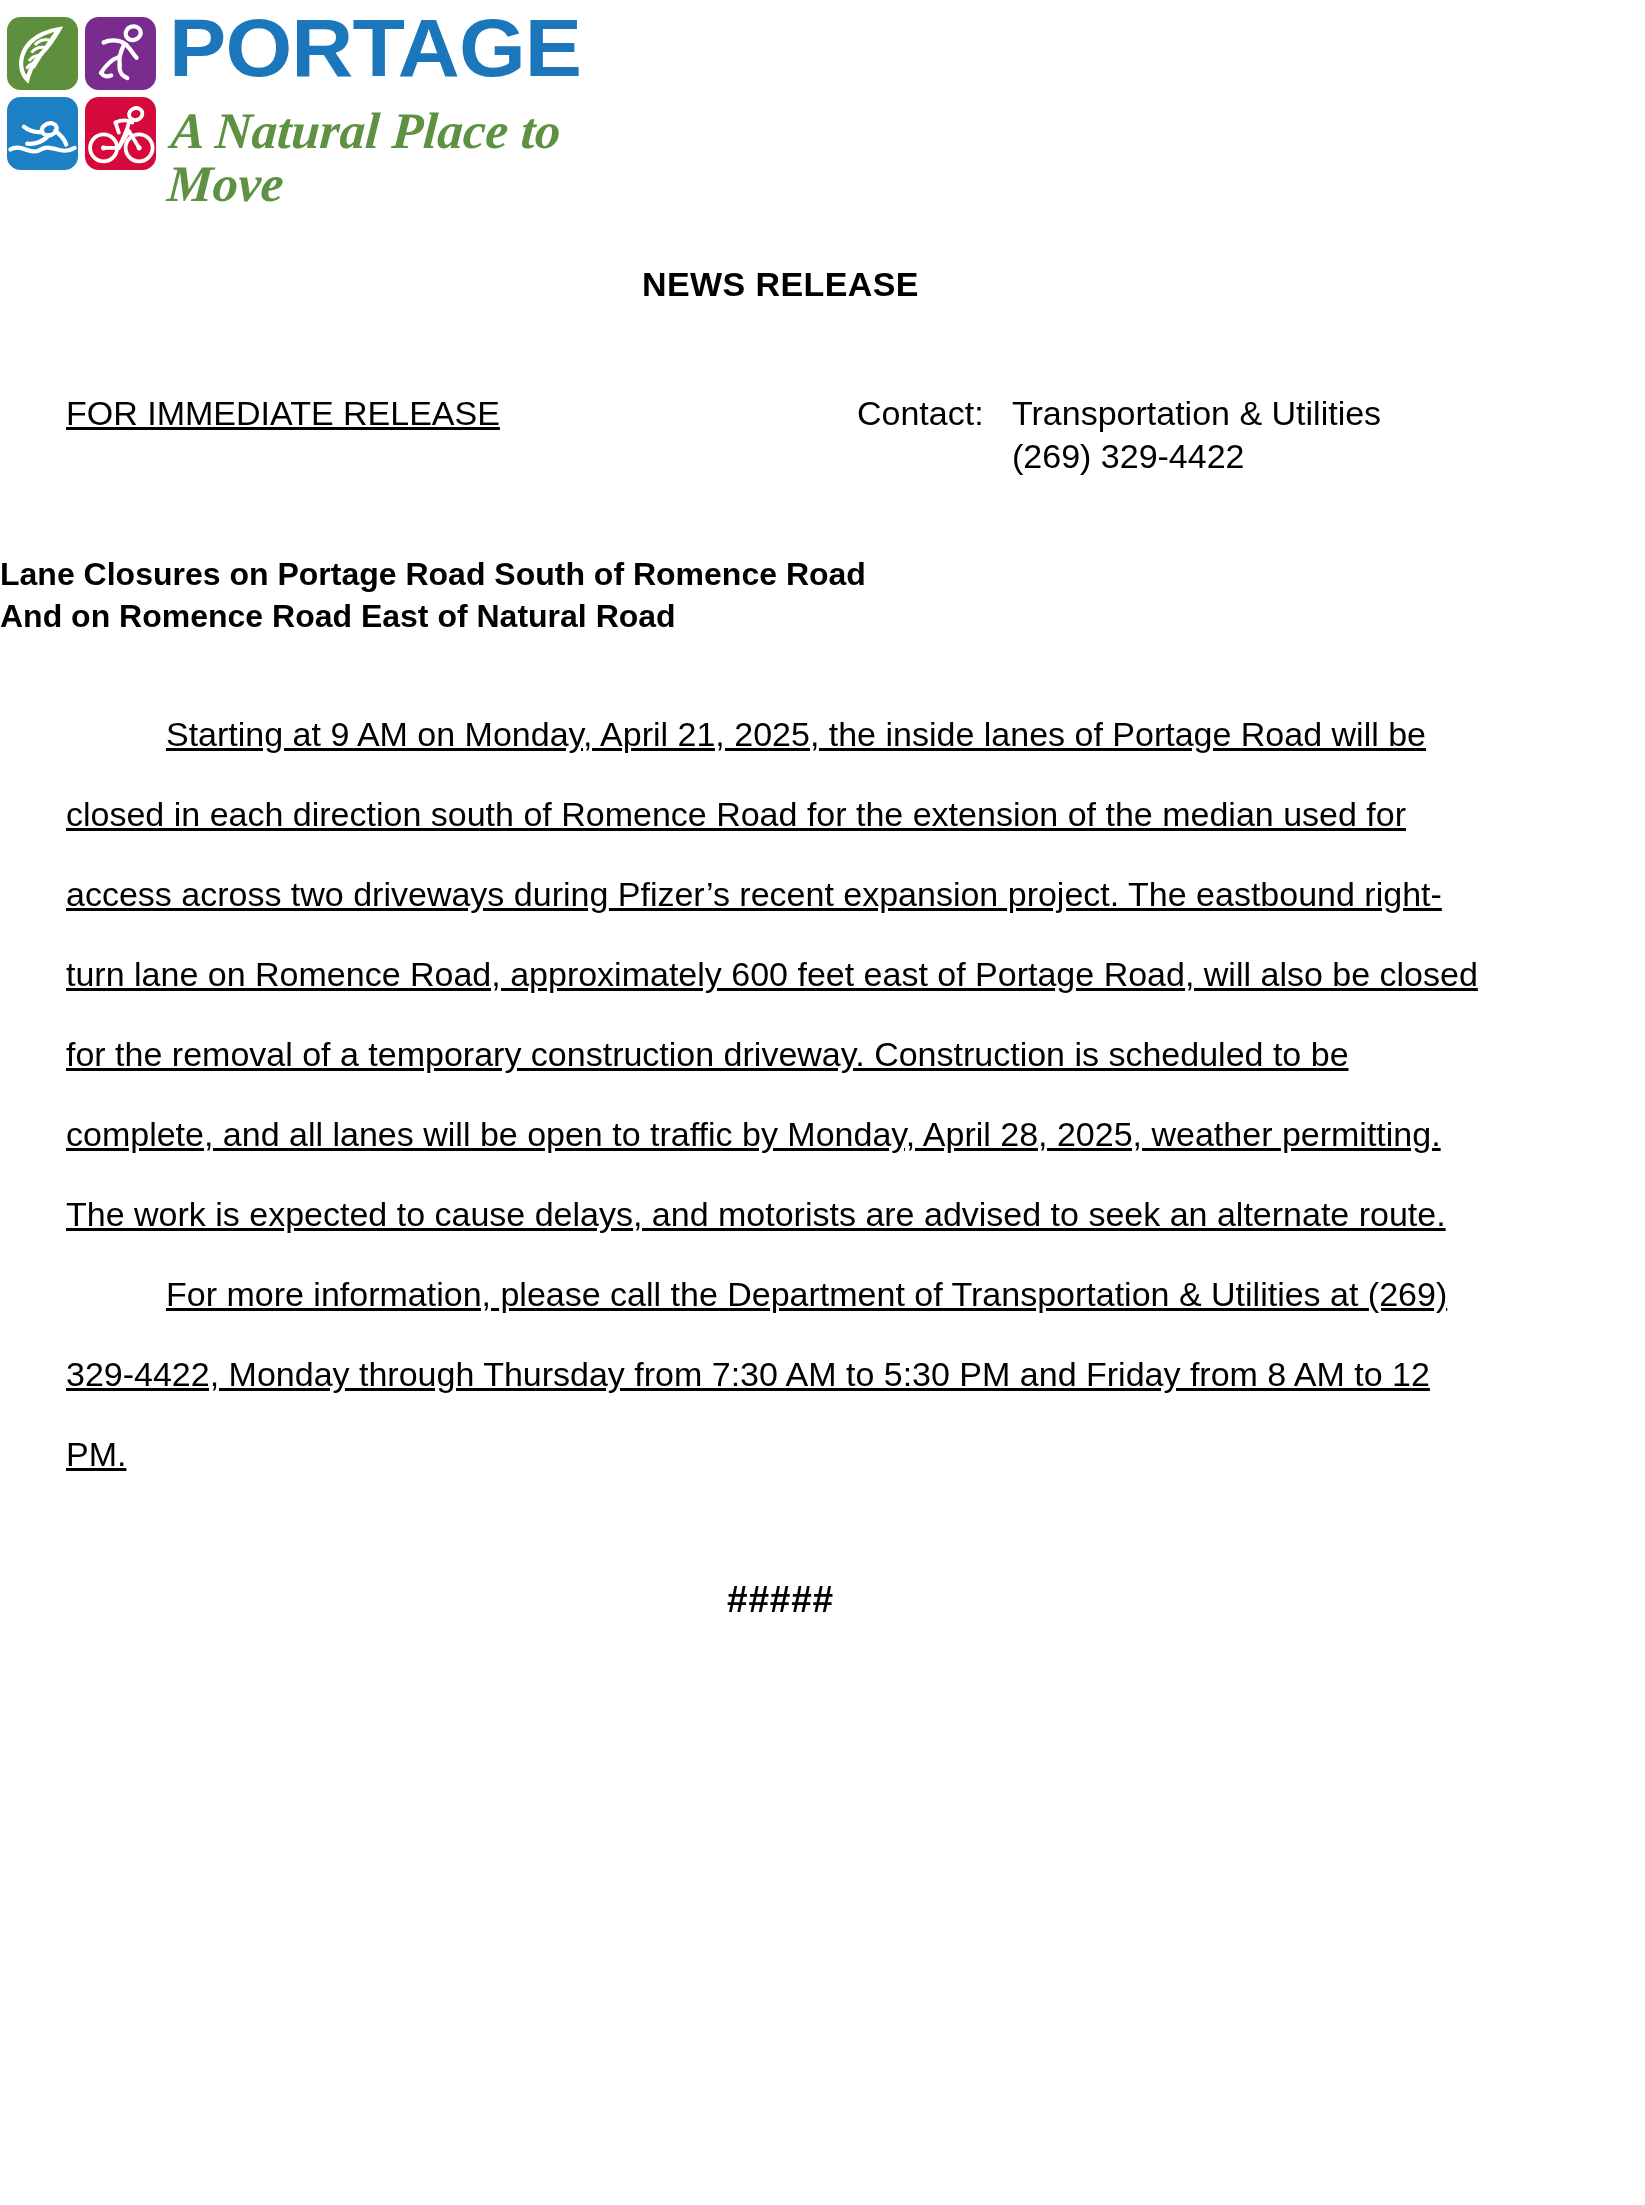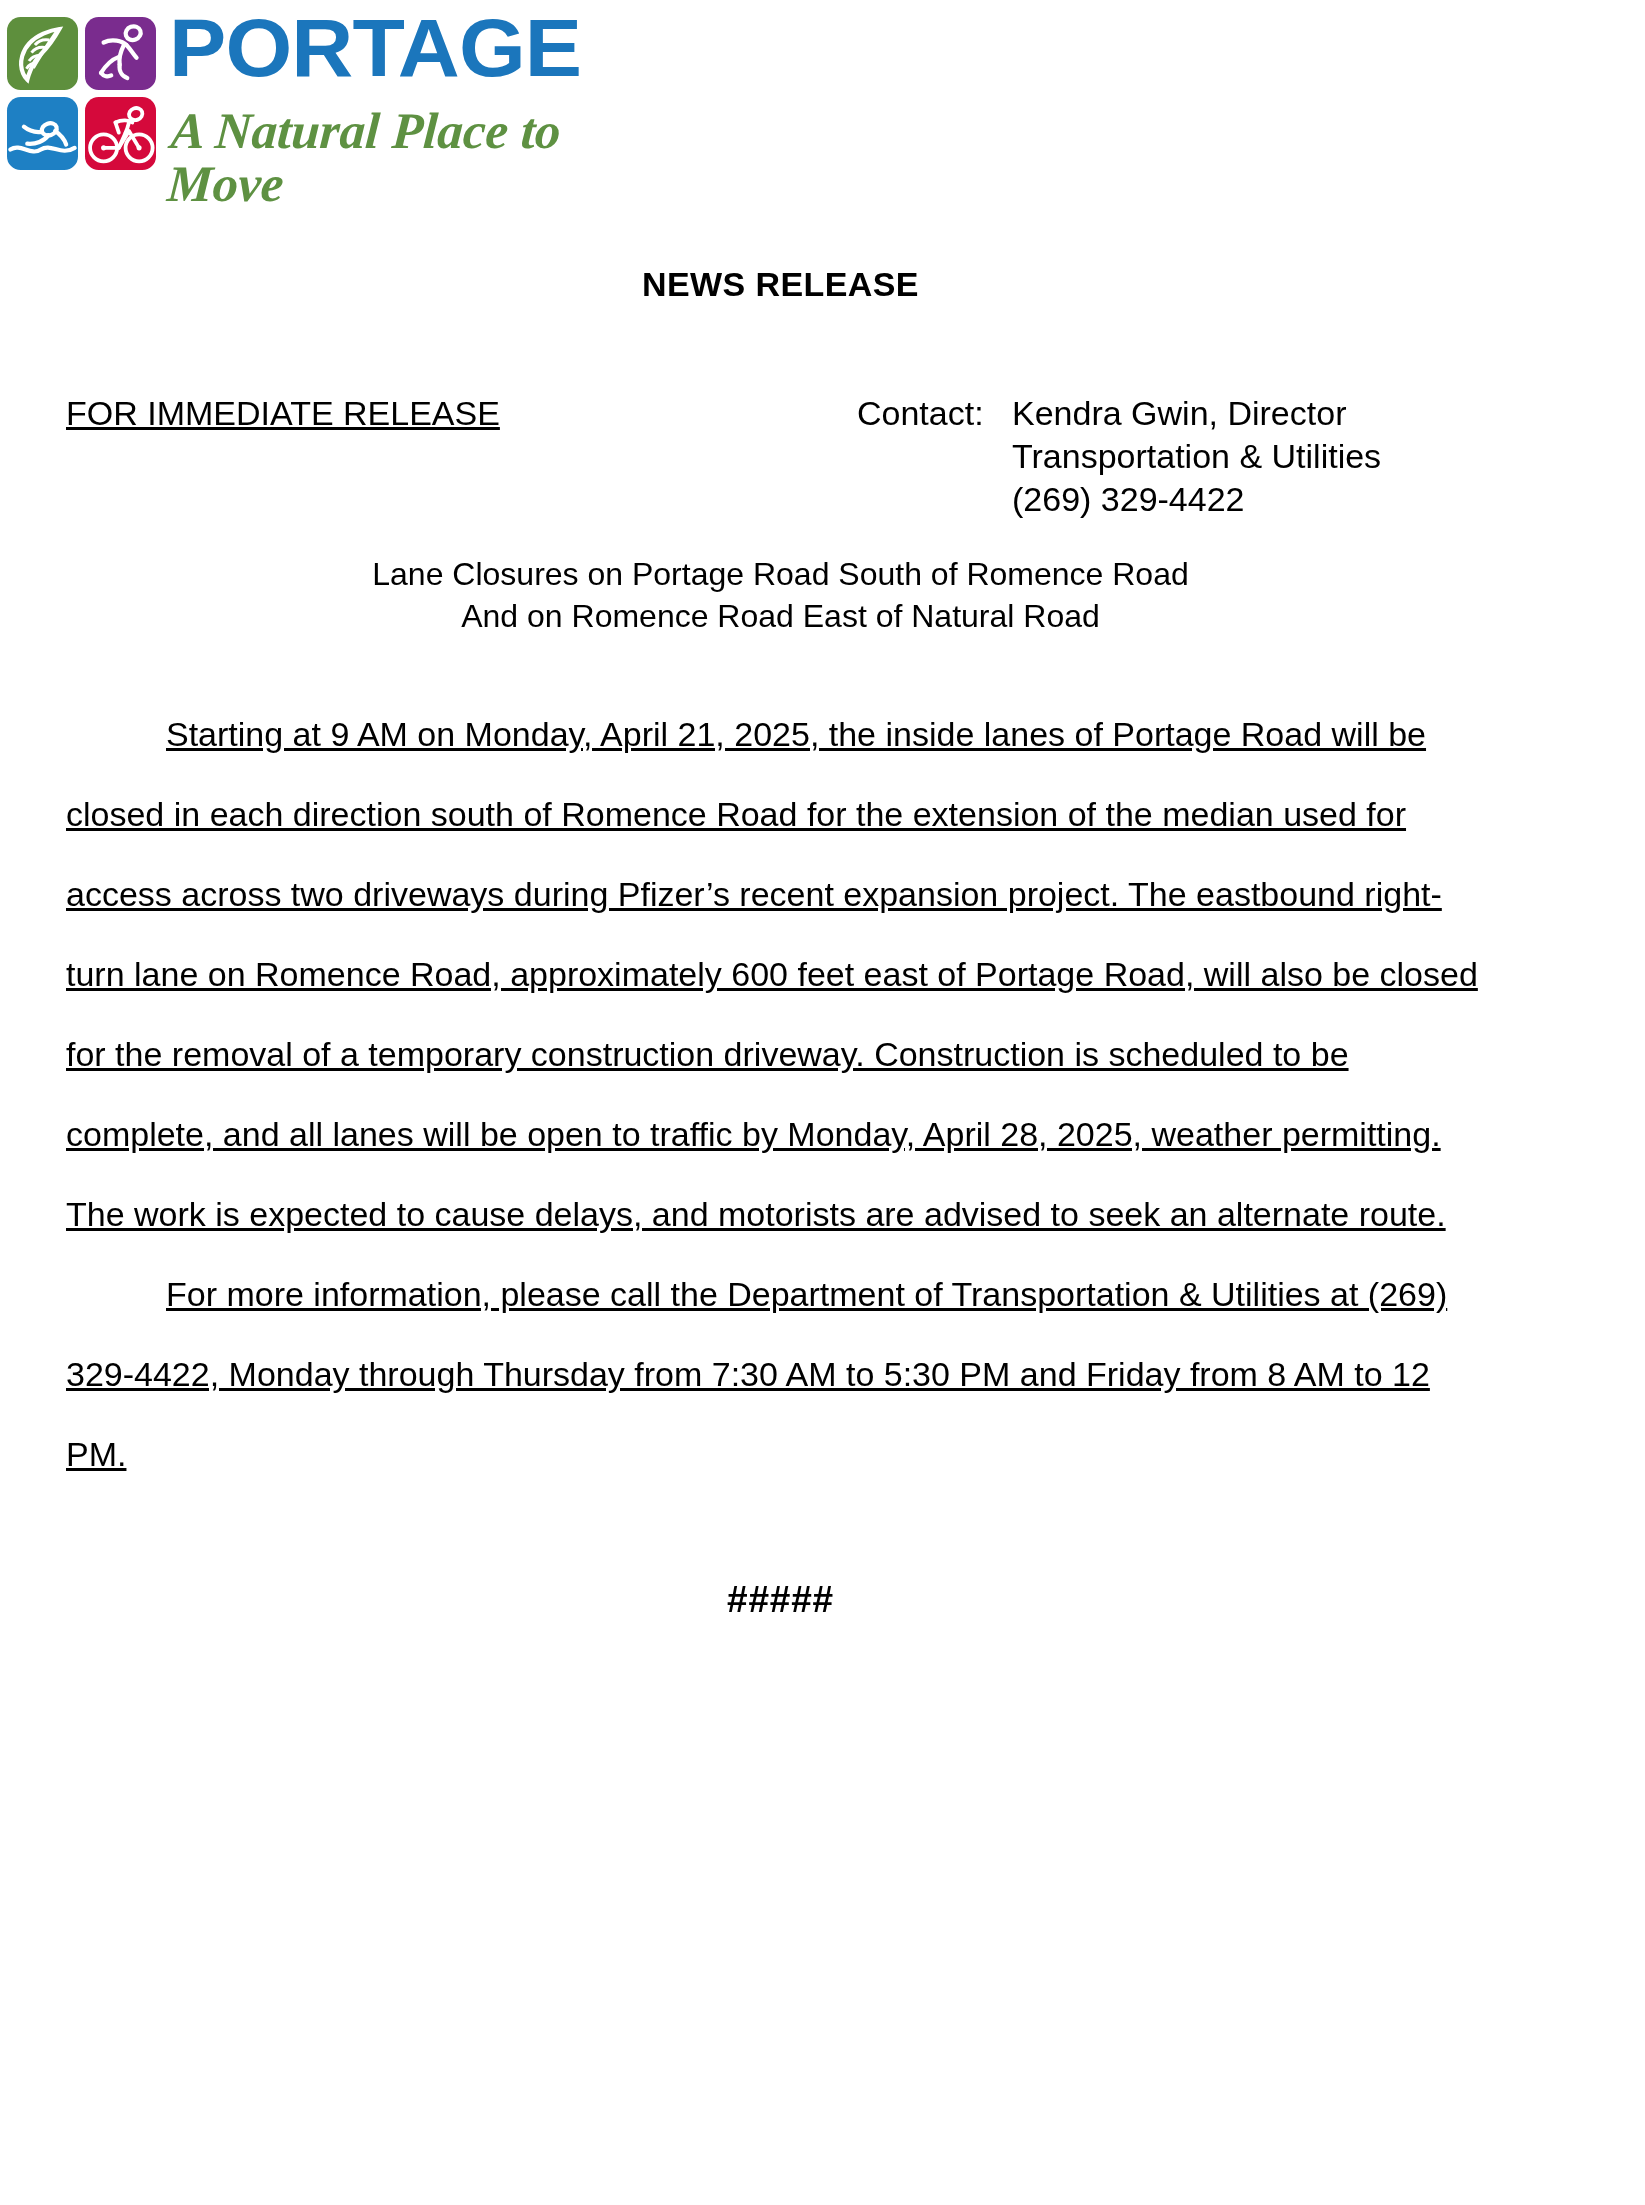--- a/index.html
+++ b/index.html
@@ -128,23 +128,22 @@
     display: inline-block;
     vertical-align: top;
   }
   .contact-lines div { white-space: nowrap; }
 
   .subject {
     position: absolute;
     left: 0;
     top: 553px;
     width: 1561px;
-    text-align: center;
     font-size: 32px;
-    font-weight: normal;
+    font-weight: bold;
     line-height: 42px;
   }
 
   .body-copy {
     position: absolute;
     left: 66px;
     top: 694px;
     width: 1433px;
     font-size: 34px;
     line-height: 80px;
@@ -229,21 +228,20 @@
   <div class="doc">
 
     <div class="news-release-heading">NEWS RELEASE</div>
 
     <div class="contact-row">
       <div class="release-left">
         <div>FOR IMMEDIATE RELEASE</div>
       </div>
       <div class="contact-right">
         <span class="contact-label">Contact:</span><span class="contact-lines">
-          <div>Kendra Gwin, Director</div>
           <div>Transportation &amp; Utilities</div>
           <div>(269) 329-4422</div>
         </span>
       </div>
     </div>
 
     <div class="subject">
       <div>Lane Closures on Portage Road South of Romence Road</div>
       <div>And on Romence Road East of Natural Road</div>
     </div>

